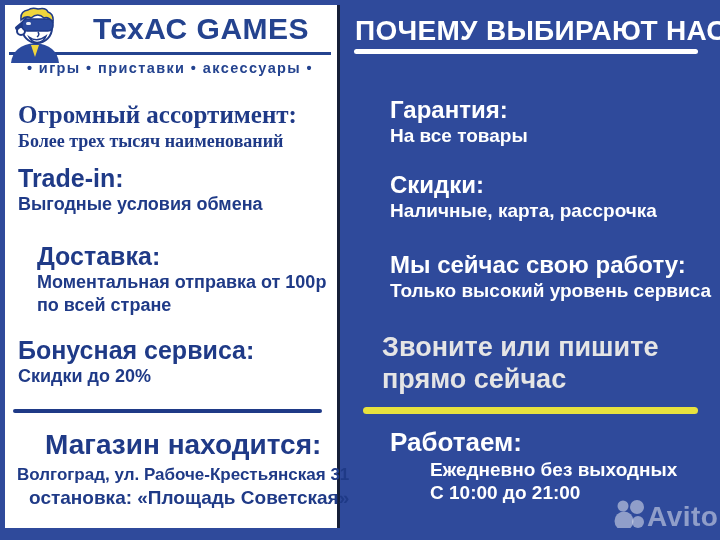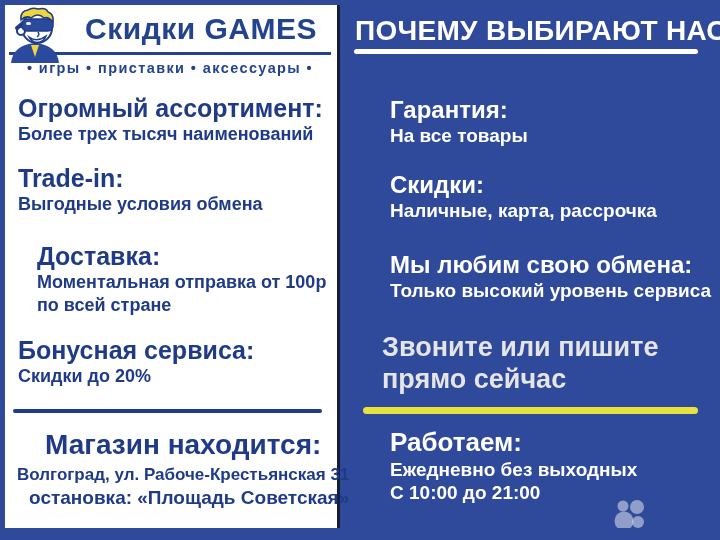--- a/index.html
+++ b/index.html
@@ -25,21 +25,21 @@
   .logo-rule{left:4px;top:47px;width:322px;height:3px;background:#24438F;}
   .tagline{
     left:2px;top:55px;width:326px;text-align:center;
     font-size:14.5px;letter-spacing:1.4px;color:#24438F;
   }
   .mascot{left:-2px;top:2px;z-index:2;}
 
   .lsec{left:13px;color:#1F3A87;}
   .lsec-title{font-size:25px;line-height:28px;}
   .lsec-line{font-size:18px;line-height:21px;margin-top:2px;}
-  .lsec0{top:89px;} .lsec1{top:159px;} .lsec2{top:237px;margin-left:19px;} .lsec3{top:331px;}
+  .lsec0{top:96px;font-family:Liberation Serif, serif;} .lsec1{top:159px;} .lsec2{top:237px;margin-left:19px;} .lsec3{top:331px;}
 
   .l-divider{left:8px;top:404px;width:309px;height:4px;background:#1F3A87;border-radius:2px;}
 
   .location{left:12px;top:424px;color:#1F3A87;text-align:center;}
   .loc-title{font-size:28px;line-height:32px;}
   .loc-address{font-size:17px;line-height:19px;margin-top:4px;}
   .loc-stop{font-size:19px;line-height:22px;margin-top:3px;margin-left:12px;}
 
   
   .r-header{left:355px;top:15px;font-size:28px;letter-spacing:.3px;color:#fff;}
@@ -49,21 +49,21 @@
   .rsec-title{font-size:24px;line-height:27px;}
   .rsec-line{font-size:19px;line-height:22px;margin-top:2px;}
   .rsec0{top:96px;} .rsec1{top:171px;} .rsec2{top:251px;}
 
   .cta{left:382px;top:331px;color:#e5e5e5;font-size:27px;line-height:32px;}
 
   .y-divider{left:363px;top:407px;width:335px;height:7px;background:#E7E23E;border-radius:4px;}
 
   .schedule{left:390px;top:427px;color:#fff;}
   .sch-title{font-size:26px;line-height:30px;}
-  .sch-line{font-size:19px;line-height:22px;margin-top:2px;}
+  .sch-line{font-size:19px;line-height:22px;margin-top:2px;margin-left:40px;}
   .sch-line + .sch-line{margin-top:1px;}
 
   .avito{left:611px;top:497px;display:flex;align-items:flex-end;gap:3px;color:rgba(224,228,238,0.55);}
   .avito-text{font-size:28px;line-height:31px;letter-spacing:.5px;}
 </style>
 </head>
 <body>
 
 <div class="canvas">
 
@@ -77,21 +77,21 @@
         <circle cx="18" cy="24" r="4" fill="#ffffff" stroke="#1F3A87" stroke-width="2"></circle>
         <path d="M18 13 Q17 4 25 3 Q29 0 35 2 Q43 0 45 5 Q51 7 50 15 Q45 9 41 11 Q35 5 28 11 Q23 8 18 13 Z" fill="#EFD53C" stroke="#1F3A87" stroke-width="1.5"></path>
         <path d="M20 16 L14 21" stroke="#1F3A87" stroke-width="4" stroke-linecap="round"></path>
         <rect x="19" y="12" width="31" height="12" rx="5" fill="#2B4A9E" stroke="#1F3A87" stroke-width="1.5"></rect>
         <rect x="23" y="15" width="5" height="3" rx="1.5" fill="#ffffff" opacity="0.9"></rect>
         <path d="M35 25 q2 3 -1 5" stroke="#1F3A87" stroke-width="1.5" fill="none"></path>
         <path d="M26 30 Q34 36 43 29 Q41 35 34 35.5 Q28 34.5 26 30 Z" fill="#ffffff" stroke="#1F3A87" stroke-width="1.5"></path>
       </svg>
     </div>
 
-    <div class="abs brand nowrap">Скидки GAMES</div>
+    <div class="abs brand nowrap">ТехАС GAMES</div>
     <div class="abs logo-rule"></div>
     <div class="abs tagline nowrap">• игры • приставки • аксессуары •</div>
 
     <div class="abs lsec lsec0">
       <div class="lsec-title nowrap">Огромный ассортимент:</div>
       <div class="lsec-line nowrap">Более трех тысяч наименований</div>
     </div>
 
     <div class="abs lsec lsec1">
       <div class="lsec-title nowrap">Trade-in:</div>
@@ -125,21 +125,21 @@
     <div class="rsec-title nowrap">Гарантия:</div>
     <div class="rsec-line nowrap">На все товары</div>
   </div>
 
   <div class="abs rsec rsec1">
     <div class="rsec-title nowrap">Скидки:</div>
     <div class="rsec-line nowrap">Наличные, карта, рассрочка</div>
   </div>
 
   <div class="abs rsec rsec2">
-    <div class="rsec-title nowrap">Мы любим свою обмена:</div>
+    <div class="rsec-title nowrap">Мы сейчас свою работу:</div>
     <div class="rsec-line nowrap">Только высокий уровень сервиса</div>
   </div>
 
   <div class="abs cta">
     <div class="nowrap">Звоните или пишите</div>
     <div class="nowrap">прямо сейчас</div>
   </div>
 
   <div class="abs y-divider"></div>
 
@@ -151,15 +151,16 @@
 
   <div class="abs avito">
     <span>
       <svg width="33" height="31" viewBox="0 0 33 31" aria-hidden="true">
         <circle cx="12" cy="9" r="5.5" fill="rgba(224,228,238,0.55)"></circle>
         <circle cx="26" cy="10" r="7" fill="rgba(224,228,238,0.55)"></circle>
         <circle cx="13" cy="24" r="9.5" fill="rgba(224,228,238,0.55)"></circle>
         <circle cx="27" cy="25" r="6" fill="rgba(224,228,238,0.55)"></circle>
       </svg>
     </span>
+    <span class="avito-text nowrap">Avito</span>
   </div>
 
 </div>
 
 </body></html>

